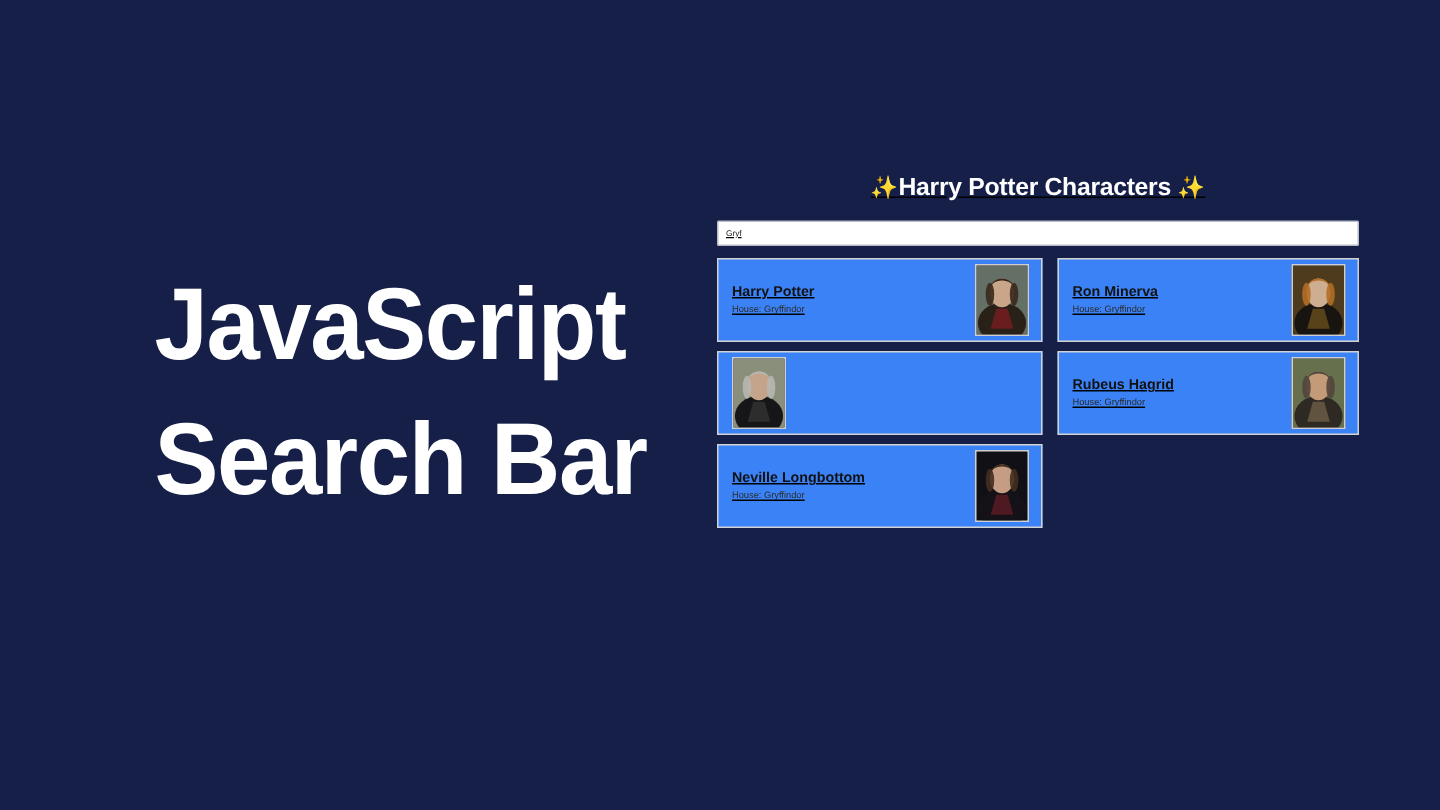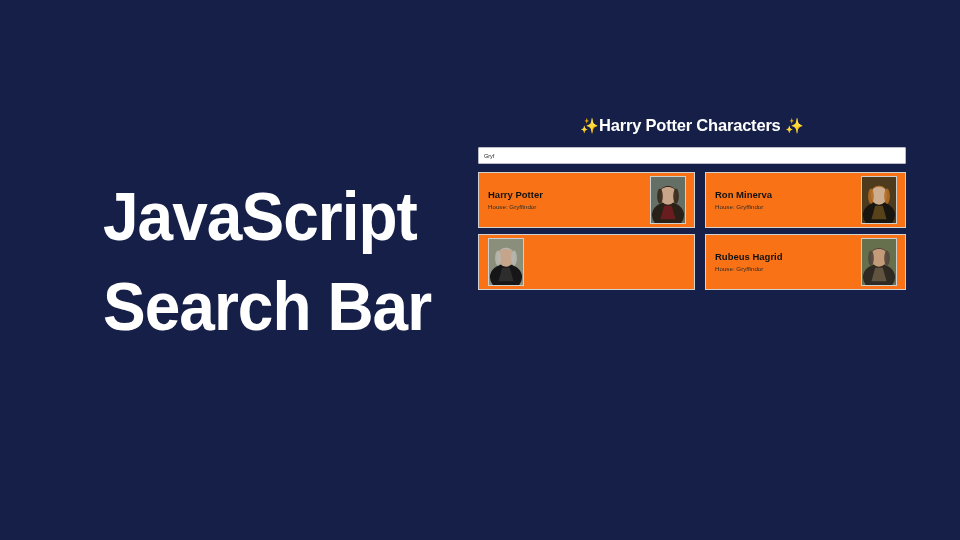--- a/index.html
+++ b/index.html
@@ -34,20 +34,21 @@
     display: block;
     white-space: nowrap;
   }
 
   
   .app-panel {
     position: absolute;
     left: 478px;
     top: 112px;
     width: 428px;
+    text-decoration: underline;
   }
 
   .app-title {
     margin: 0;
     text-align: center;
     color: #ffffff;
     font-family: "Liberation Sans", sans-serif;
     font-weight: bold;
     font-size: 16.5px;
     line-height: 26px;
@@ -85,21 +86,21 @@
     margin-top: 8px;
     display: grid;
     grid-template-columns: 217px 201px;
     column-gap: 10px;
     row-gap: 6px;
   }
 
   .card {
     box-sizing: border-box;
     height: 56px;
-    background: #f97316;
+    background: #3b82f6;
     border: 1px solid #d2d2d2;
     display: flex;
     align-items: center;
     justify-content: space-between;
     padding: 0 8px 0 9px;
     overflow: hidden;
   }
 
   .card-text {
     display: flex;
@@ -222,14 +223,32 @@
             <path d="M10 44 L14 30 L22 30 L26 44 Z" fill="#7b6a4f" opacity="0.75"></path>
             <ellipse cx="18" cy="19" rx="8.5" ry="10" fill="#d9ab86"></ellipse>
             <path d="M9 18 C9 8, 27 8, 27 18 C27 12, 22 9, 18 9 C14 9, 9 12, 9 18 Z" fill="#55493f"></path>
             <ellipse cx="9.5" cy="20" rx="3" ry="8" fill="#55493f" opacity="0.9"></ellipse>
             <ellipse cx="26.5" cy="20" rx="3" ry="8" fill="#55493f" opacity="0.9"></ellipse>
             <rect x="0" y="0" width="36" height="48" fill="#2e2a24" opacity="0.12"></rect>
           </svg>
         </div>
   </div>
 
+  <div class="card">
+    <div class="card-text">
+      <span class="card-name">Neville Longbottom</span>
+      <span class="card-house">House: Gryffindor</span>
+    </div>
+    <div class="card-photo">
+          <svg viewBox="0 0 36 48" preserveAspectRatio="none">
+            <rect x="0" y="0" width="36" height="48" fill="#111016"></rect>
+            <ellipse cx="18" cy="40" rx="17" ry="14" fill="#151218"></ellipse>
+            <path d="M10 44 L14 30 L22 30 L26 44 Z" fill="#6e1f28" opacity="0.75"></path>
+            <ellipse cx="18" cy="19" rx="8.5" ry="10" fill="#ddb193"></ellipse>
+            <path d="M9 18 C9 8, 27 8, 27 18 C27 12, 22 9, 18 9 C14 9, 9 12, 9 18 Z" fill="#4a3322"></path>
+            <ellipse cx="9.5" cy="20" rx="3" ry="8" fill="#4a3322" opacity="0.9"></ellipse>
+            <ellipse cx="26.5" cy="20" rx="3" ry="8" fill="#4a3322" opacity="0.9"></ellipse>
+            <rect x="0" y="0" width="36" height="48" fill="#151218" opacity="0.12"></rect>
+          </svg>
+        </div>
+  </div>
 </div>
 </div>
 
 </body></html>

